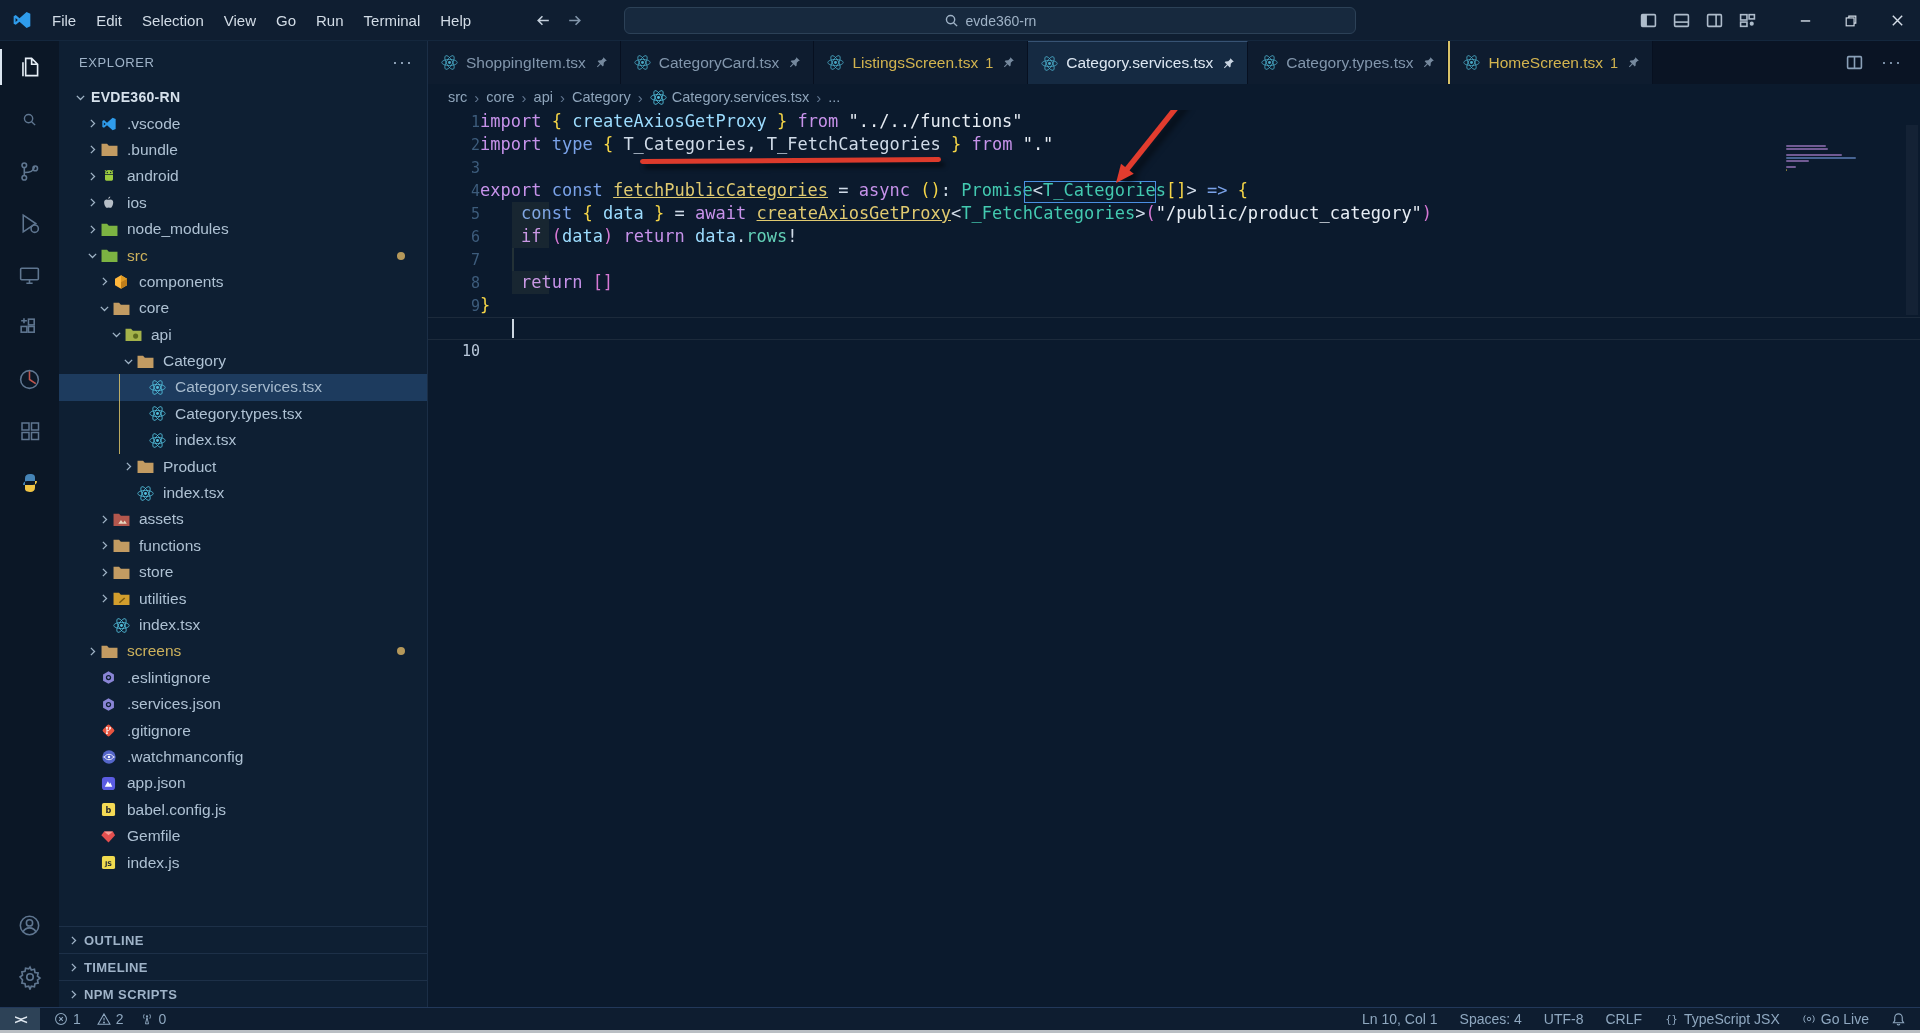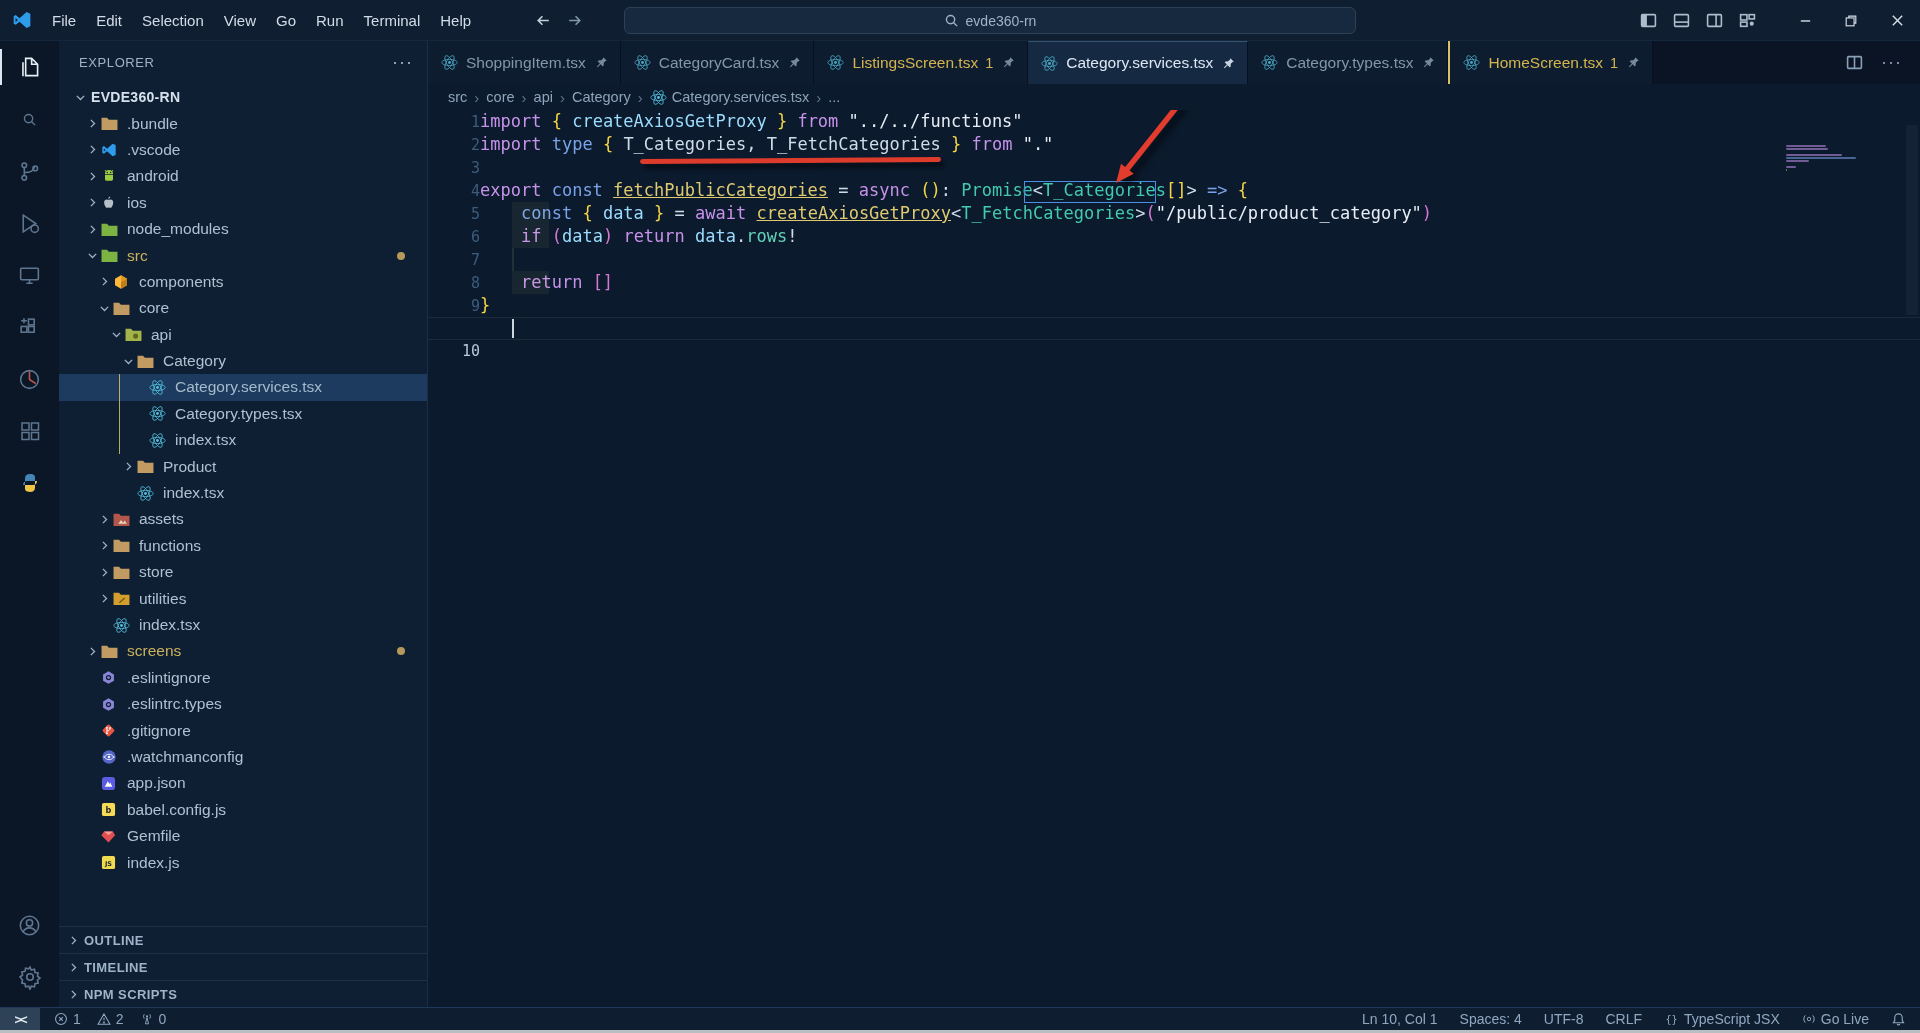--- a/index.html
+++ b/index.html
@@ -341,43 +341,43 @@
         <div class="trow" style="padding-left:24px">
           <span class="chev">
             <span class="ic">
               <svg width="13" height="13" viewBox="0 0 16 16" stroke="currentColor" fill="none" stroke-width="1.6">
                 <path d="M6 3.5L10.5 8 6 12.5"></path>
               </svg>
             </span>
           </span>
           <span class="fic">
             <span class="ic">
+              <svg width="16" height="16" viewBox="0 0 24 24">
+                <path fill="#2f9ceb" d="M17.5 2.5L22 4.5v15l-4.5 2L9 14l-4.5 3.8L2 16.5v-9L4.5 6 9 10zM9.8 12L17 6.8v10.4zM4.3 9.6v4.8L7 12z"></path>
+              </svg>
+            </span>
+          </span>
+          <span class="tlabel">.vscode</span>
+        </div>
+        <div class="trow" style="padding-left:24px">
+          <span class="chev">
+            <span class="ic">
+              <svg width="13" height="13" viewBox="0 0 16 16" stroke="currentColor" fill="none" stroke-width="1.6">
+                <path d="M6 3.5L10.5 8 6 12.5"></path>
+              </svg>
+            </span>
+          </span>
+          <span class="fic">
+            <span class="ic">
               <svg width="17" height="15" viewBox="0 0 16 14">
                 <path fill="#c29b62" d="M.5 1.5h5.2L7.4 3.5h8.1v9.5H.5z"></path>
               </svg>
             </span>
           </span>
           <span class="tlabel">.bundle</span>
-        </div>
-        <div class="trow" style="padding-left:24px">
-          <span class="chev">
-            <span class="ic">
-              <svg width="13" height="13" viewBox="0 0 16 16" stroke="currentColor" fill="none" stroke-width="1.6">
-                <path d="M6 3.5L10.5 8 6 12.5"></path>
-              </svg>
-            </span>
-          </span>
-          <span class="fic">
-            <span class="ic">
-              <svg width="16" height="16" viewBox="0 0 24 24">
-                <path fill="#2f9ceb" d="M17.5 2.5L22 4.5v15l-4.5 2L9 14l-4.5 3.8L2 16.5v-9L4.5 6 9 10zM9.8 12L17 6.8v10.4zM4.3 9.6v4.8L7 12z"></path>
-              </svg>
-            </span>
-          </span>
-          <span class="tlabel">.vscode</span>
         </div>
         <div class="trow" style="padding-left:24px">
           <span class="chev">
             <span class="ic">
               <svg width="13" height="13" viewBox="0 0 16 16" stroke="currentColor" fill="none" stroke-width="1.6">
                 <path d="M6 3.5L10.5 8 6 12.5"></path>
               </svg>
             </span>
           </span>
           <span class="fic">
@@ -717,21 +717,21 @@
           <span class="chev"></span>
           <span class="fic">
             <span class="ic">
               <svg width="15" height="15" viewBox="0 0 24 24">
                 <path fill="#8a85d6" d="M12 2l8.7 5v10L12 22l-8.7-5V7z"></path>
                 <circle cx="12" cy="12" r="4.2" fill="#0e1f33"></circle>
                 <circle cx="12" cy="12" r="2.2" fill="#8a85d6"></circle>
               </svg>
             </span>
           </span>
-          <span class="tlabel">.eslintrc.types</span>
+          <span class="tlabel">.services.json</span>
         </div>
         <div class="trow" style="padding-left:24px">
           <span class="chev"></span>
           <span class="fic">
             <span class="ic">
               <svg width="15" height="15" viewBox="0 0 24 24">
                 <rect x="4.5" y="4.5" width="15" height="15" rx="3" transform="rotate(45 12 12)" fill="#e8543f"></rect>
                 <path stroke="#fff" stroke-width="1.5" fill="none" d="M9.5 7.5v9M9.5 12.5c3.5 0 5-1.8 5-4"></path>
                 <circle cx="9.5" cy="7.5" r="1.5" fill="#fff"></circle>
                 <circle cx="9.5" cy="16.5" r="1.5" fill="#fff"></circle>

